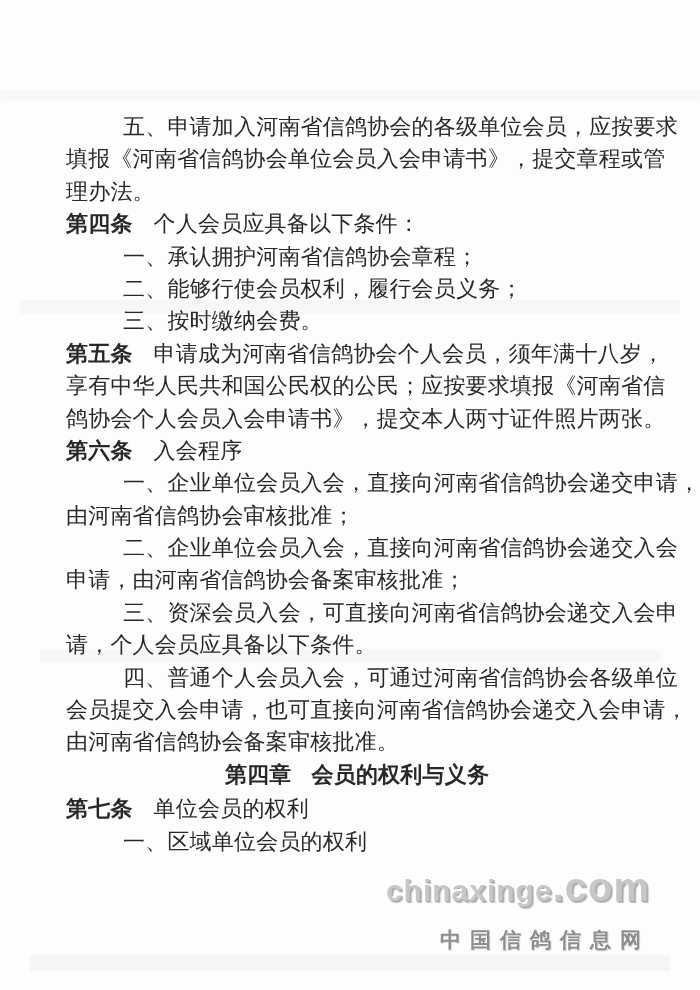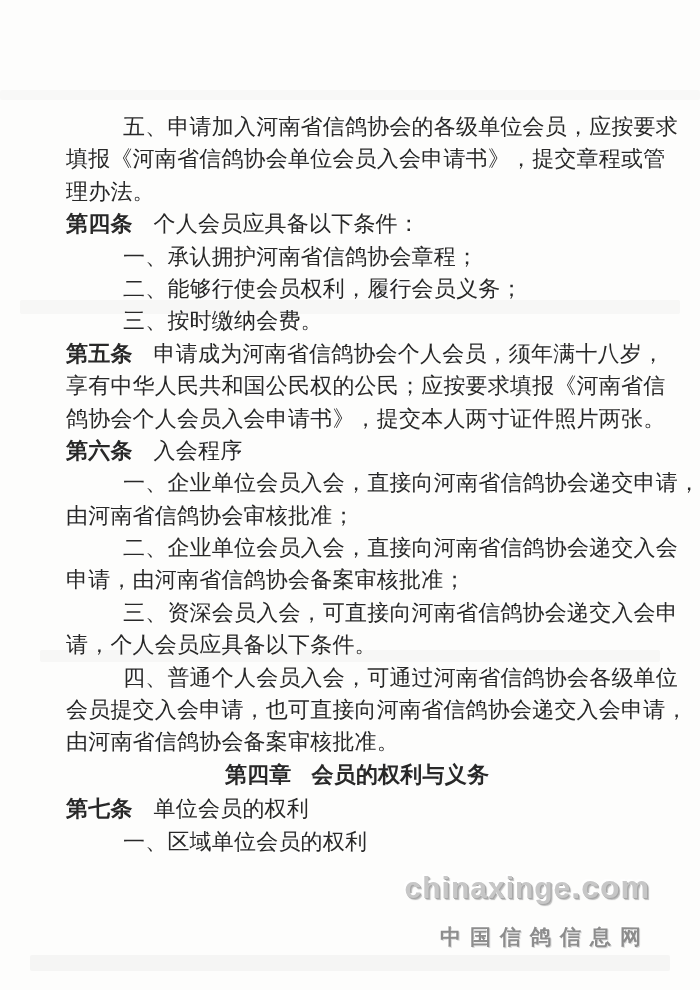--- a/index.html
+++ b/index.html
@@ -41,21 +41,21 @@
     text-align: right;
     font-family: "Liberation Sans", "DejaVu Sans", sans-serif;
     user-select: none;
   }
   .wm-line1 {
     font-weight: bold; line-height: 42px; letter-spacing: 1px;
     color: #c7c7c7;
     text-shadow: -2px -2px 0 #ffffff, 1px 1px 0 #a6a6a6, 2px 2px 1px #bdbdbd;
   }
   .wm-main { font-size: 30px; }
-  .wm-tld  { font-size: 32px; }
+  .wm-tld  { font-size: 40px; }
   .wm-line2 {
     margin-top: 9px;
     font-weight: bold; font-size: 21px; letter-spacing: 9px;
     color: #8d8d8d;
     text-shadow: -1px -1px 0 #ffffff, 1px 1px 0 #d9d9d9;
   }
 </style>
 </head>
 <body>
 

